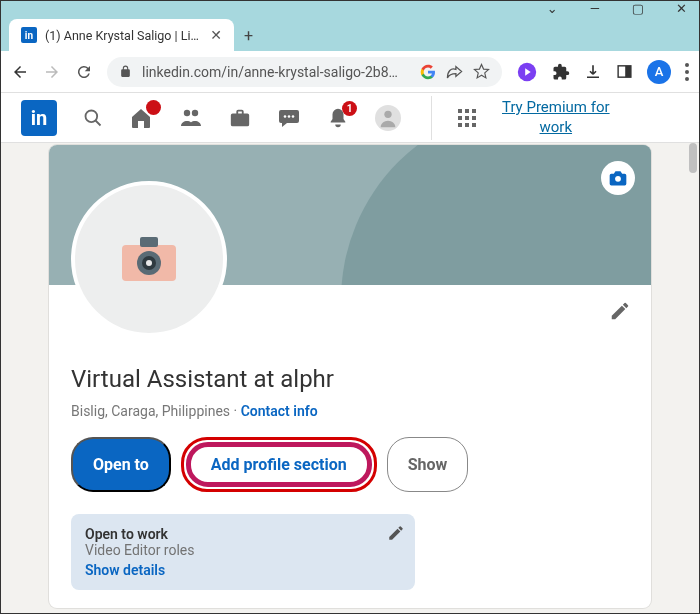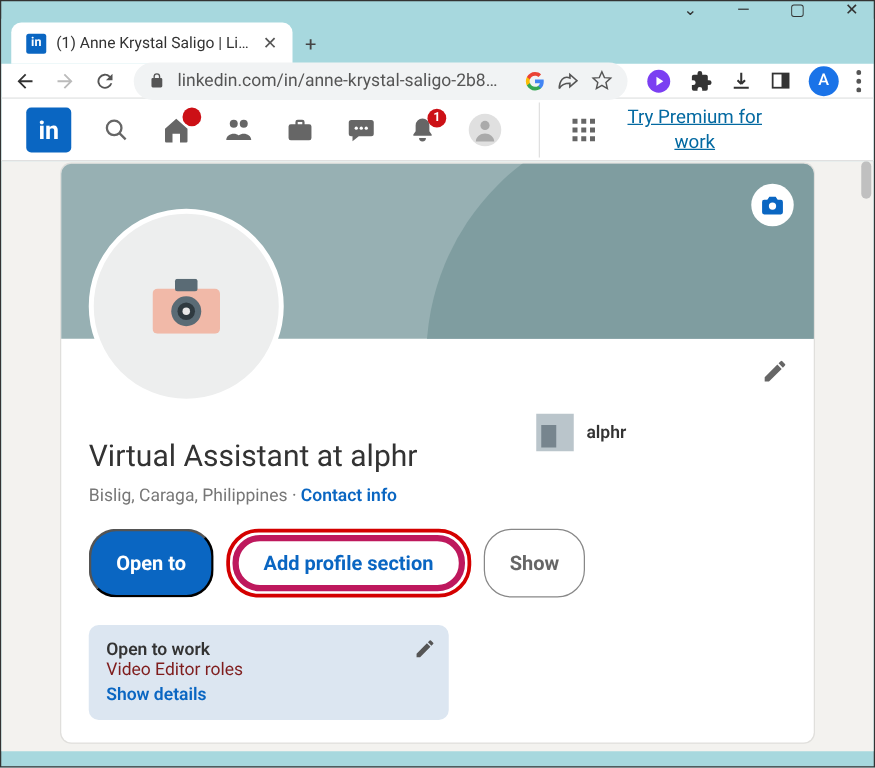--- a/index.html
+++ b/index.html
@@ -11,21 +11,21 @@
   
   
   .tab-bar { height: 36px; display: flex; align-items: flex-end; padding-left: 8px; background: #a7d8de; }
   .tab { background: #fff; border-radius: 8px 8px 0 0; padding: 8px 12px; display: flex; align-items: center; gap: 8px; width: 225px; font-size: 12.5px; color: #333; }
   .tab-favicon { width: 16px; height: 16px; background: #0a66c2; color: #fff; font-weight: bold; font-size: 10px; display: flex; align-items: center; justify-content: center; border-radius: 2px; }
   .tab-title { flex: 1; white-space: nowrap; overflow: hidden; text-overflow: ellipsis; }
   .tab-close { font-size: 14px; color: #555; }
   .new-tab { padding: 6px 10px; font-size: 16px; color: #444; }
   
   
-  .addr-bar { height: 28px; background: #fff; border-bottom: 1px solid #e0e0e0; display: flex; align-items: center; padding: 0 10px; gap: 14px; }
+  .addr-bar { height: 42px; background: #fff; border-bottom: 1px solid #e0e0e0; display: flex; align-items: center; padding: 0 10px; gap: 14px; }
   .nav-btn { width: 18px; height: 18px; display: flex; align-items: center; justify-content: center; color: #555; }
   .nav-btn.disabled { color: #bbb; }
   .url-box { flex: 1; background: #f1f3f4; border-radius: 20px; height: 30px; display: flex; align-items: center; padding: 0 12px; gap: 10px; font-size: 14px; color: #555; }
   .url-text { flex: 1; white-space: nowrap; overflow: hidden; text-overflow: ellipsis; }
   .url-icons { display: flex; gap: 10px; align-items: center; }
   .ext-icons { display: flex; gap: 14px; align-items: center; }
   .avatar-circle { width: 24px; height: 24px; border-radius: 50%; background: #1a73e8; color: #fff; display: flex; align-items: center; justify-content: center; font-size: 13px; font-weight: 500; }
   
   
   .li-nav { height: 50px; background: #fff; border-bottom: 1px solid #e0e0e0; display: flex; align-items: center; padding: 0 20px; gap: 26px; }
@@ -60,23 +60,23 @@
   .location { font-size: 14px; color: #777; }
   .contact-link { color: #0a66c2; font-weight: 600; }
   
   .action-row { display: flex; gap: 10px; margin-top: 18px; }
   .pill { border-radius: 22px; padding: 8px 20px; font-size: 16px; font-weight: 700; display: flex; align-items: center; }
   .pill.primary { background: #0a66c2; color: #fff; }
   .pill.secondary { background: #fff; color: #0a66c2; border: 5px solid #be185d; }
   .pill.ghost { background: #fff; color: #666; border: 1px solid #888; }
   .highlight-ring { border: 3px solid #d40000; border-radius: 26px; padding: 2px; }
   
-  .open-card { margin: 22px 22px 0 22px; background: #dce6f1; border-radius: 8px; padding: 12px 14px; width: 288px; position: relative; font-size: 14px; }
+  .open-card { margin: 22px 22px 0 22px; background: #dce6f1; border-radius: 8px; padding: 12px 14px; width: 344px; position: relative; font-size: 14px; }
   .open-title { font-weight: 600; color: #333; }
-  .open-sub { color: #7f1d1d; }
+  .open-sub { color: #737373; }
   .open-link { color: #0a66c2; font-weight: 600; margin-top: 4px; display: block; }
   .open-pencil { position: absolute; right: 10px; top: 10px; color: #555; }
 
   svg { display:block; }
 </style>
 </head>
 <body>
 
 <div class="window-controls">
   <span>⌄</span>
@@ -242,24 +242,20 @@
         <circle cx="27" cy="26" r="3" fill="#e8e8e8"></circle>
       </svg>
     </div>
 
     <div class="edit-pencil">
       <svg width="22" height="22" viewBox="0 0 24 24">
           <path d="M3 17.25V21h3.75L17.81 9.94l-3.75-3.75zM20.71 7.04a1 1 0 0 0 0-1.41l-2.34-2.34a1 1 0 0 0-1.41 0l-1.83 1.83 3.75 3.75z" fill="#666"></path>
         </svg>
     </div>
 
-    <div class="company">
-      <div class="company-logo"></div>
-      <span>alphr</span>
-    </div>
 
     <div class="profile-body">
       <div class="headline">Virtual Assistant at alphr</div>
       <div class="location">
         <span>Bislig, Caraga, Philippines · </span><a class="contact-link">Contact info</a>
       </div>
 
       <div class="action-row">
         <button class="pill primary">Open to</button>
         <div class="highlight-ring">

